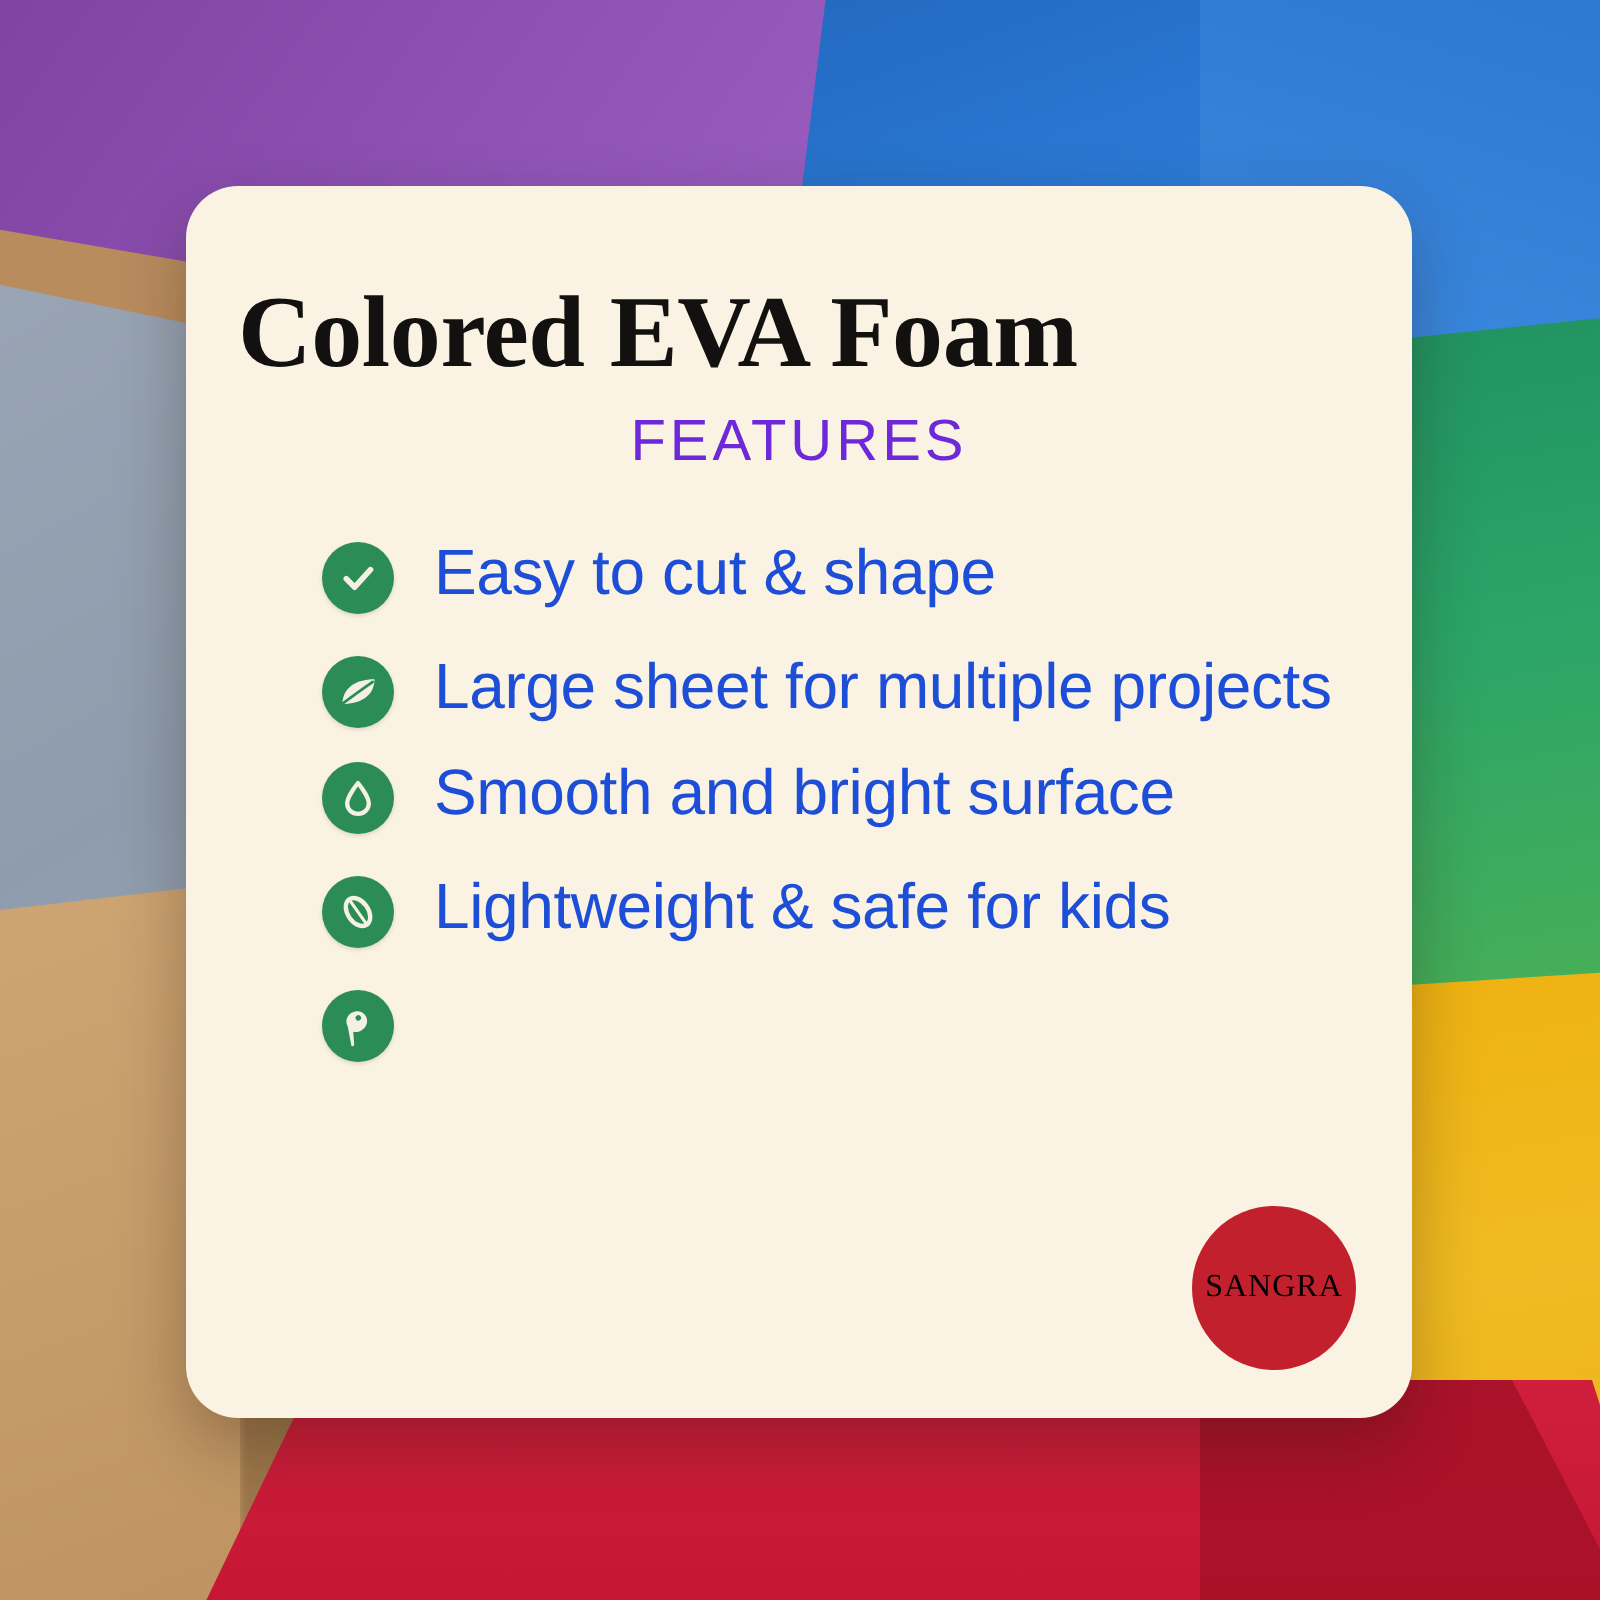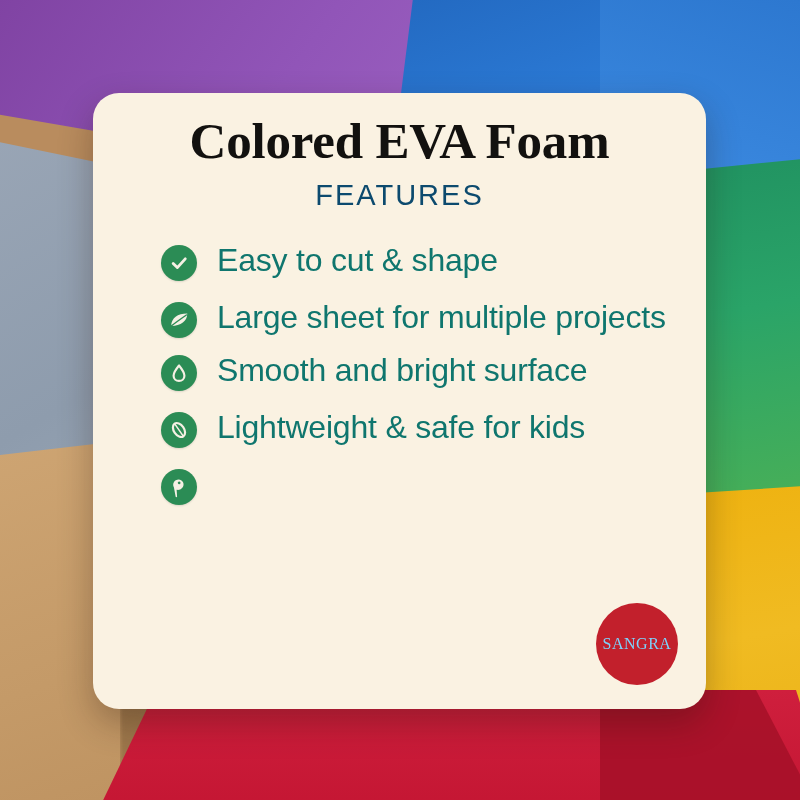--- a/index.html
+++ b/index.html
@@ -111,38 +111,37 @@
     height: 616px;
     background: #faf2e2;
     border-radius: 26px;
     box-shadow: 0 14px 34px rgba(40,20,10,.30);
     box-sizing: border-box;
     padding: 0 26px;
   }
 
   .title {
     margin: 0;
-    padding-top: 22px;
-    text-align: center;
+    padding-top: 48px;
     font-family: "Liberation Serif", "DejaVu Serif", serif;
     font-weight: 700;
     font-size: 51px;
     line-height: 1.05;
     color: #12110f;
     letter-spacing: -0.2px;
   }
 
   .subtitle {
     margin: 10px 0 0 0;
     text-align: center;
     font-family: "Liberation Sans", sans-serif;
     font-weight: 400;
     font-size: 29px;
     letter-spacing: 2.0px;
-    color: #0c4a6e;
+    color: #6d28d9;
   }
 
   .features {
     list-style: none;
     margin: 0;
     padding: 30px 0 0 42px;
   }
   .feature {
     display: flex;
     align-items: flex-start;
@@ -162,21 +161,21 @@
     margin-top: 3px;
     box-shadow: 0 1px 2px rgba(0,0,0,.12);
   }
   .badge svg { display: block; }
 
   .feature-text {
     margin-left: 20px;
     font-family: "Liberation Sans", sans-serif;
     font-size: 32px;
     line-height: 1.18;
-    color: #0f766e;
+    color: #1d4ed8;
     letter-spacing: -0.2px;
     max-width: 470px;
   }
 
   
   .logo {
     position: absolute;
     right: 28px;
     bottom: 24px;
     width: 82px;
@@ -184,21 +183,21 @@
     border-radius: 50%;
     background: #c2202c;
     display: flex;
     align-items: center;
     justify-content: center;
   }
   .logo-text {
     font-family: "Liberation Serif", "DejaVu Serif", serif;
     font-size: 16px;
     letter-spacing: .5px;
-    color: #7dd3fc;
+    color: #000000;
   }
 </style>
 </head>
 <body>
 
 <div id="stage">
 
   <div class="bg">
     <div class="sheet sheet-purple"></div>
     <div class="sheet sheet-blue"></div>

